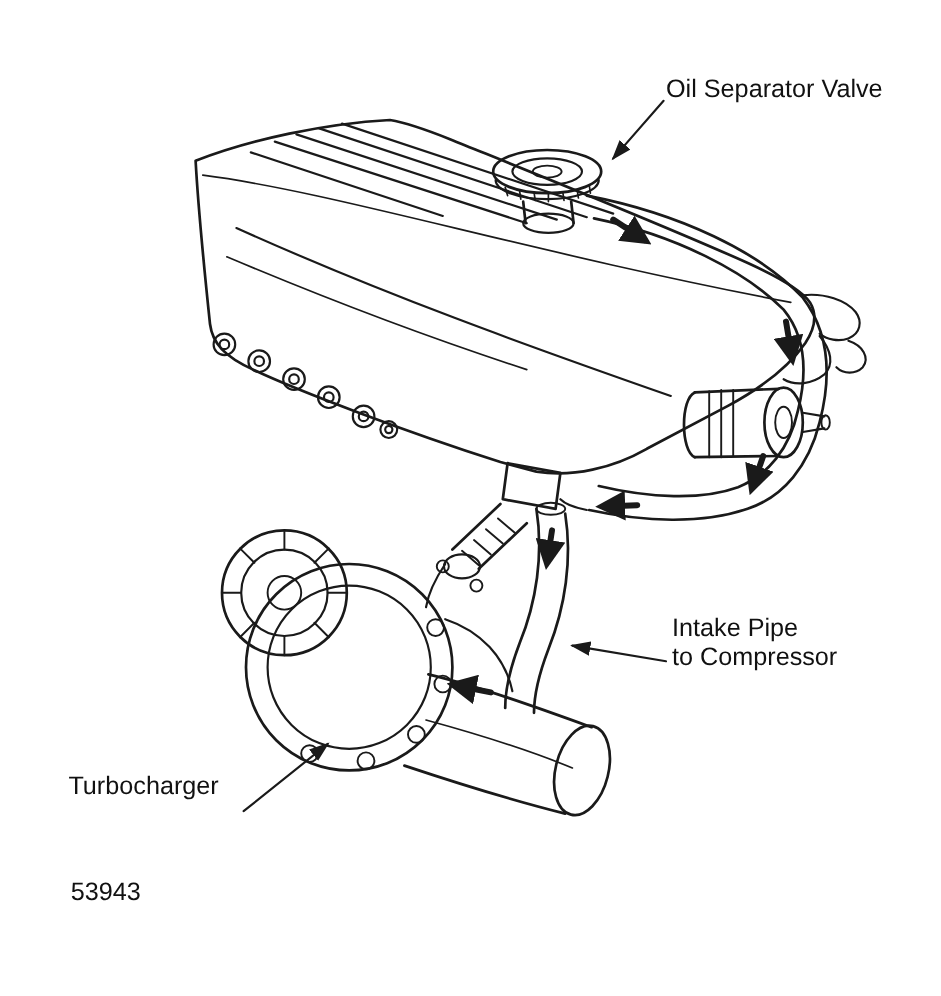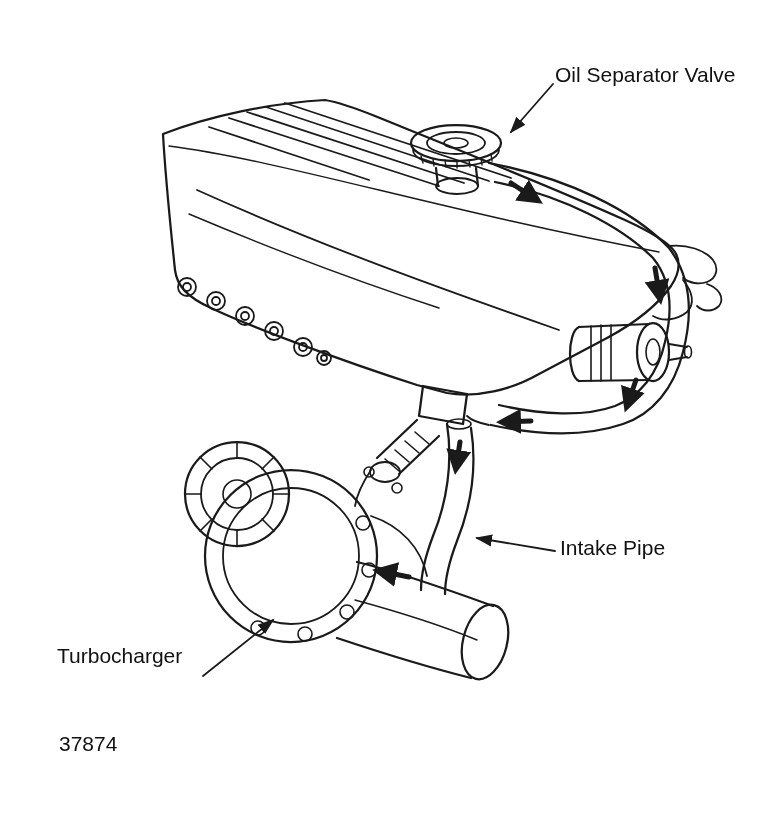--- a/index.html
+++ b/index.html
@@ -24,21 +24,21 @@
   }
   .diagram-label {
     position: absolute;
     font-size: 21px;
     line-height: 24px;
     color: #111111;
     white-space: nowrap;
     user-select: none;
   }
   .label-oil   { left: 536px; top: 63px; }
-  .label-intake{ left: 541px; top: 536px; }
+  .label-intake{ left: 541px; top: 512px; }
   .label-turbo { left: 38px;  top: 644px; }
   .label-fig   { left: 40px;  top: 732px; }
 </style>
 </head>
 <body>
 
 <div class="stage">
 
   <svg width="784" height="830" viewBox="0 0 784 830">
     <defs>
@@ -222,19 +222,20 @@
         <path d="M184,676 L254,620" marker-end="url(#leaderhead)"></path>
       </g>
 
     </g>
   </svg>
 
   <div class="diagram-label label-oil">Oil Separator Valve</div>
 
   <div class="diagram-label label-intake">
     <div>Intake Pipe</div>
+    <div>to Compressor</div>
   </div>
 
   <div class="diagram-label label-turbo">Turbocharger</div>
 
-  <div class="diagram-label label-fig">37874</div>
+  <div class="diagram-label label-fig">53943</div>
 
 </div>
 
 </body></html>

